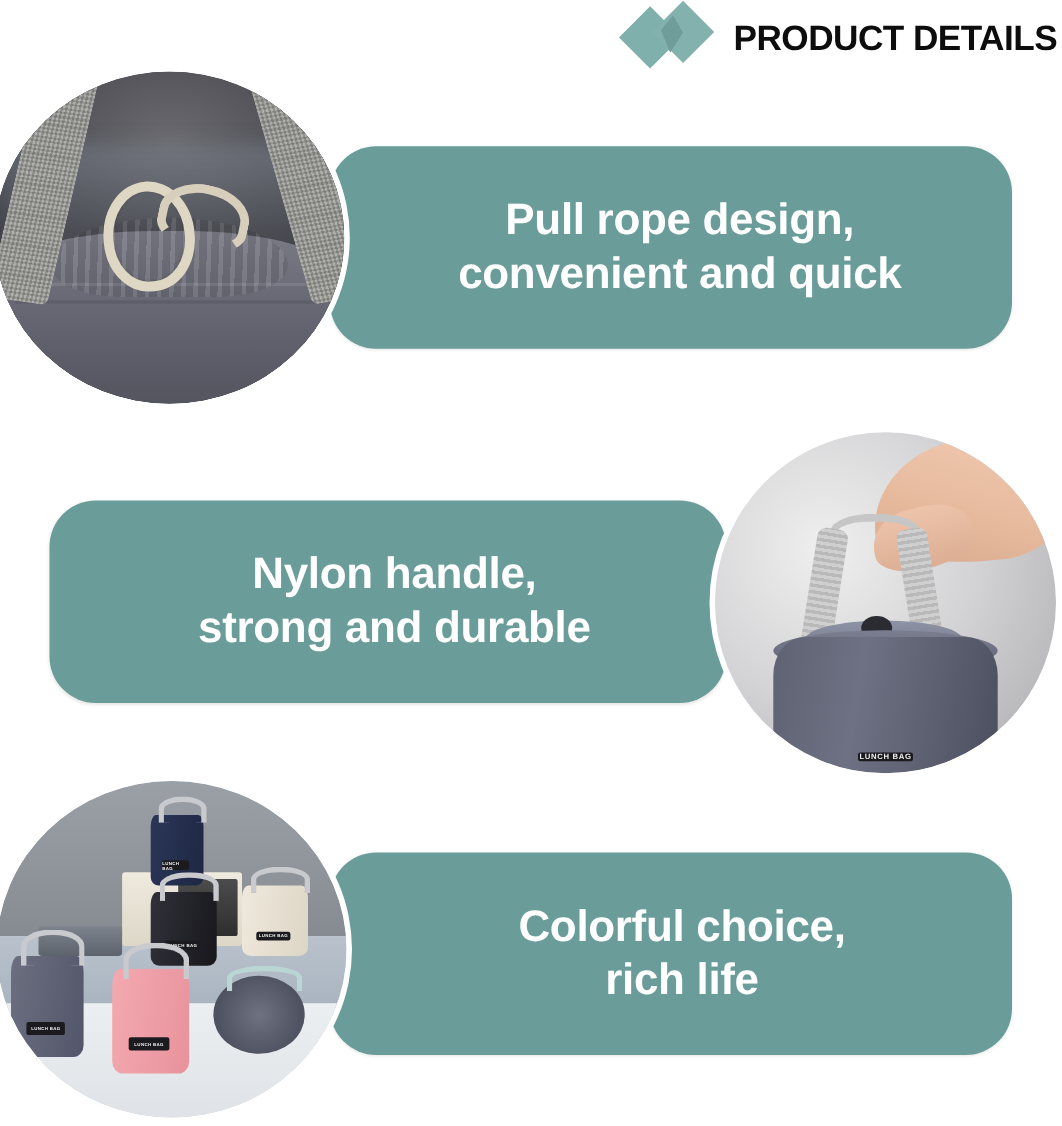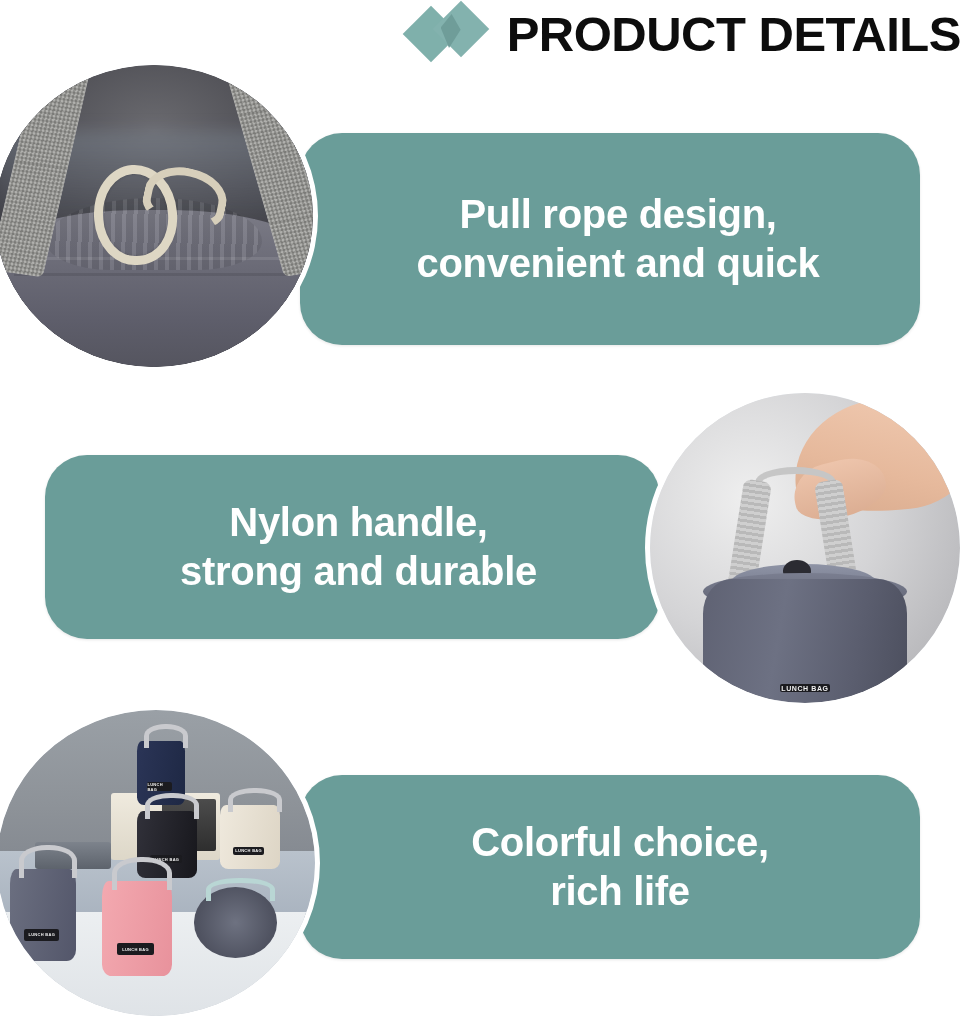--- a/index.html
+++ b/index.html
@@ -47,21 +47,21 @@
     background: #83b2ae;
   }
   .logo-mark .dia-overlap {
     left: 36px; top: 9px;
     width: 20px; height: 34px;
     background: #6f9d99;
     transform: none;
     clip-path: polygon(0 40%, 55% 0, 100% 46%, 42% 100%);
   }
   .header-title {
-    font-size: 49px;
+    font-size: 32px;
     font-weight: 700;
     letter-spacing: -0.5px;
     color: #0d0d0d;
     line-height: 1;
     white-space: nowrap;
     font-family: "Liberation Sans", sans-serif;
   }
 
   
   .banner {
@@ -77,21 +77,21 @@
     color: #ffffff;
     font-weight: 700;
     font-size: 40px;
     line-height: 1.22;
     text-align: center;
     letter-spacing: -0.3px;
     white-space: pre-line;
     padding: 0 18px;
   }
 
-  #banner-1 { left: 300px; top: 133px;  width: 620px; height: 212px; }
+  #banner-1 { left: 300px; top: 133px;  width: 620px; height: 184px; }
   #banner-1 .banner-text { text-align: center; transform: translateX(8px); }
 
   #banner-2 { left: 45px;  top: 455px;  width: 615px; height: 184px; }
   #banner-2 .banner-text { transform: translateX(6px); }
 
   #banner-3 { left: 300px; top: 775px;  width: 620px; height: 184px; }
   #banner-3 .banner-text { transform: translateX(10px); }
 
   
   .photo {

